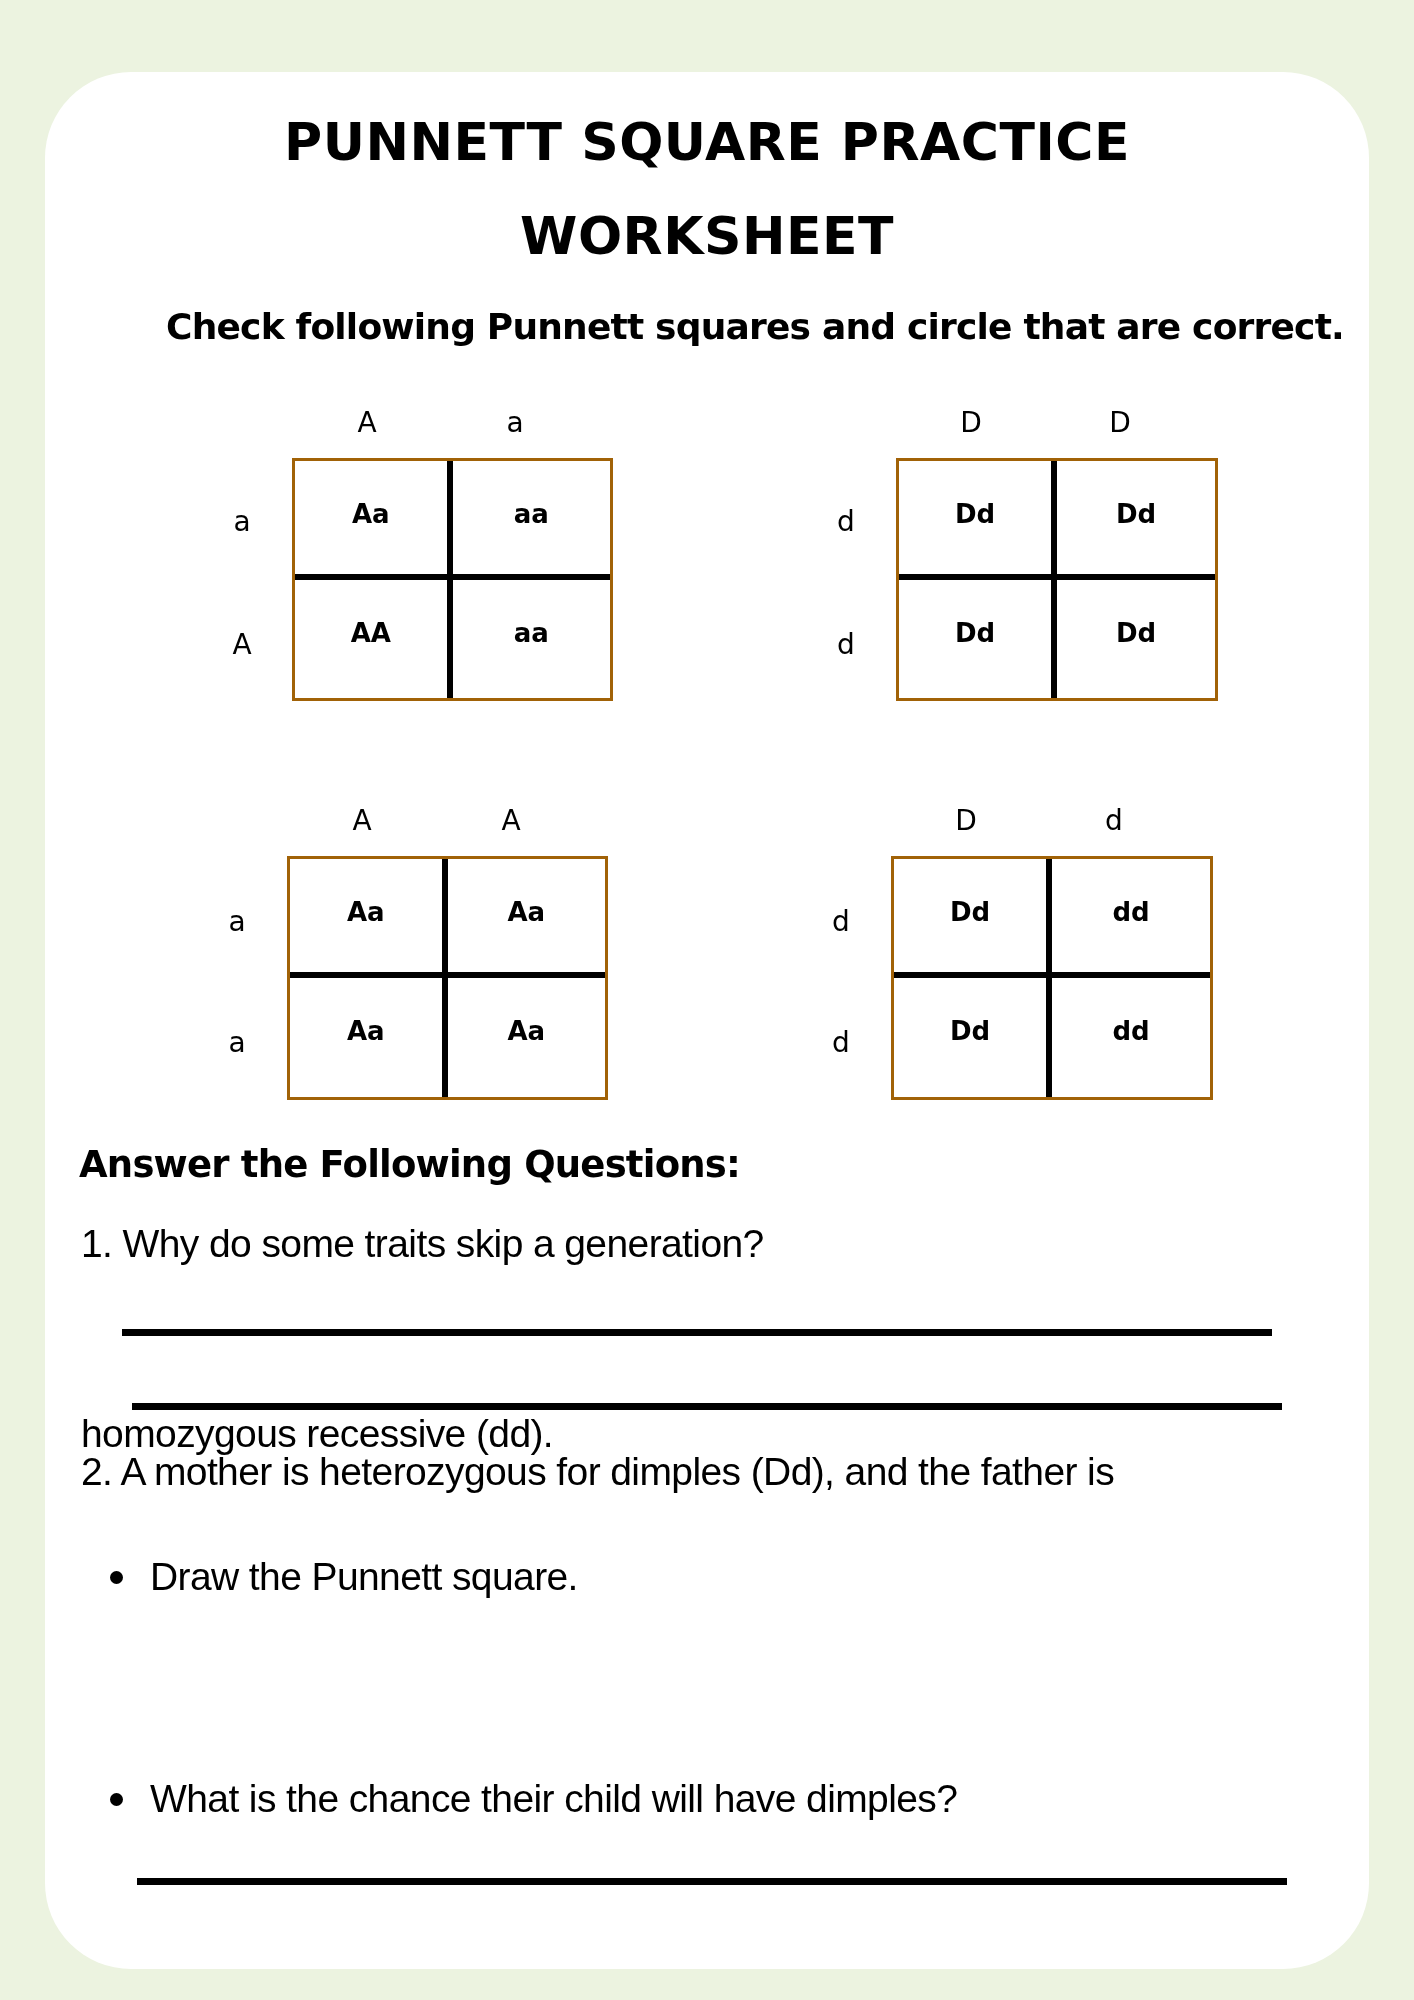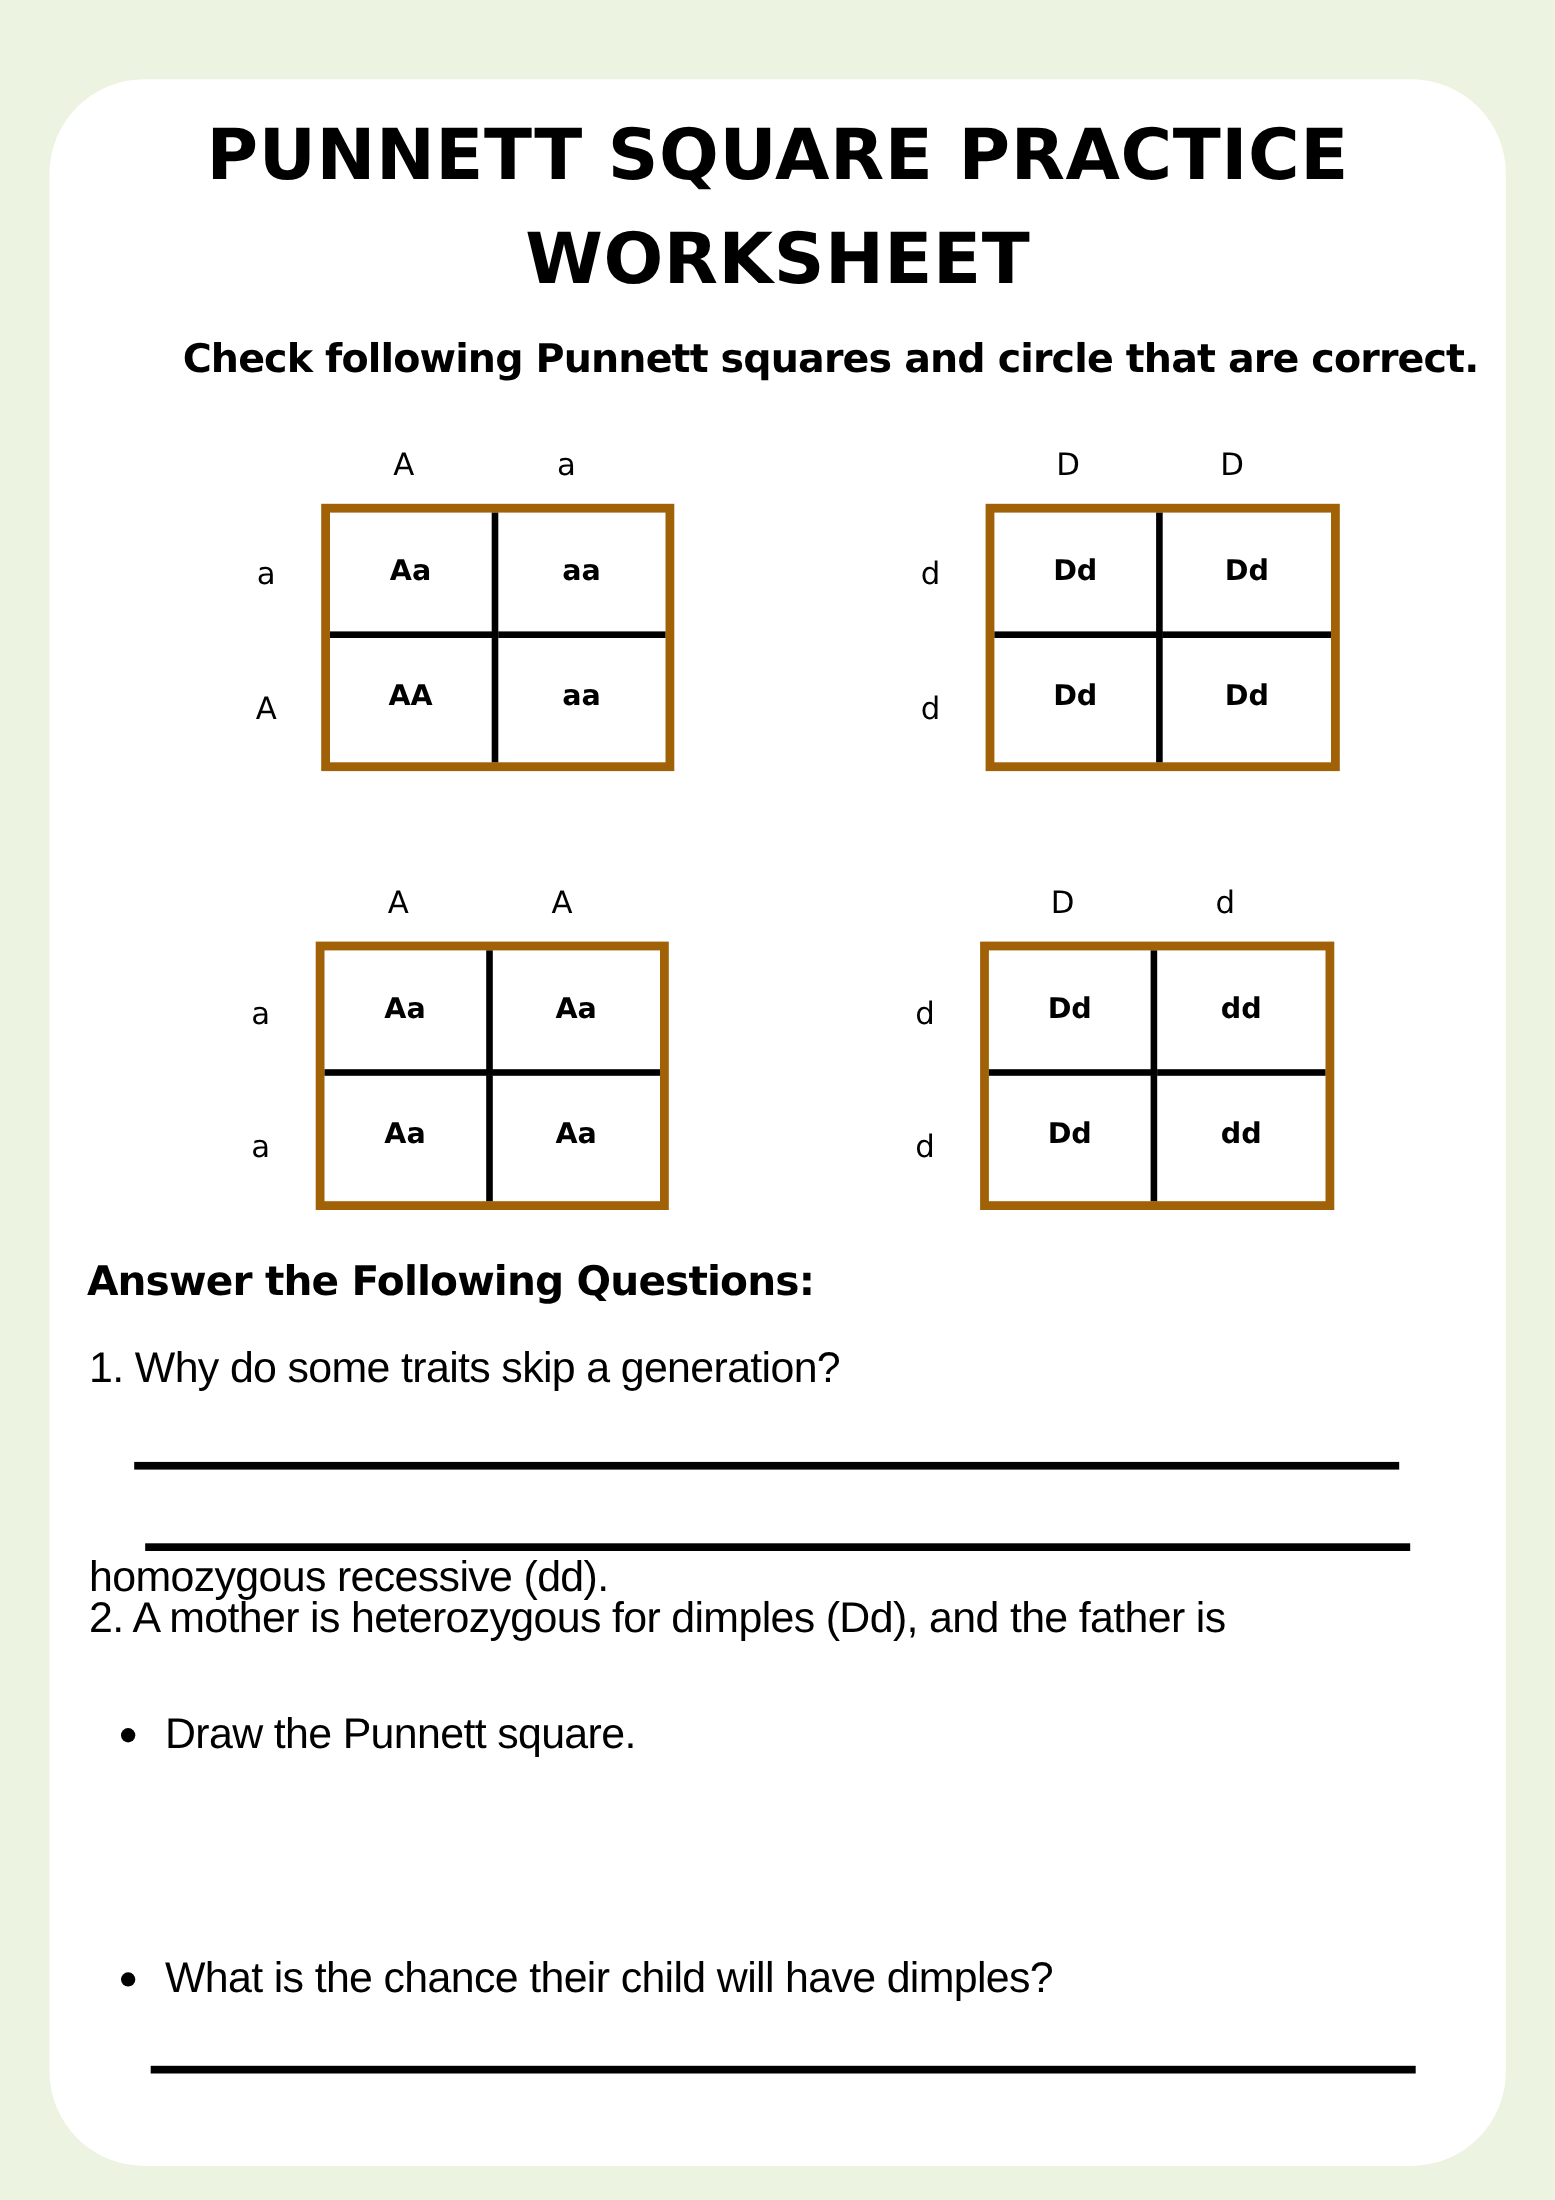--- a/index.html
+++ b/index.html
@@ -8,35 +8,35 @@
     background:#ECF3E0;
     font-family:"Liberation Sans", sans-serif; color:#000;
   }
   .card {
     position:absolute; left:45px; top:72px; width:1324px; height:1897px;
     background:#FFFFFF; border-radius:86px;
   }
   .abs { position:absolute; }
   .title {
     left:0; width:1414px; text-align:center; font-weight:700;
-    font-size:64px; line-height:94px; letter-spacing:0.5px;
+    font-size:52px; line-height:94px; letter-spacing:0.5px;
     font-family:"DejaVu Sans", sans-serif;
   }
   .subtitle {
     left:0; width:1414px; top:300px; text-align:center; font-weight:700;
     font-size:36px; line-height:54px; letter-spacing:-0.8px;
     font-family:"DejaVu Sans", sans-serif;
     margin-left:48px;
   }
   .allele {
     font-size:28px; line-height:32px; width:40px; text-align:center;
     font-family:"DejaVu Sans", sans-serif;
   }
   .grid {
-    box-sizing:border-box; border:8px solid #a16207; background:#fff;
+    box-sizing:border-box; border:3px solid #a16207; background:#fff;
     display:grid; grid-template-columns:1fr 1fr; grid-template-rows:1fr 1fr;
   }
   .cell {
     box-sizing:border-box; display:flex; justify-content:center; align-items:flex-start;
     padding-top:38px; font-weight:700; font-size:26px;
     font-family:"DejaVu Sans", sans-serif;
   }
   .cell.c0 { border-right:6px solid #000; }
   .cell.r0 { border-bottom:6px solid #000; }
   .section-heading {

